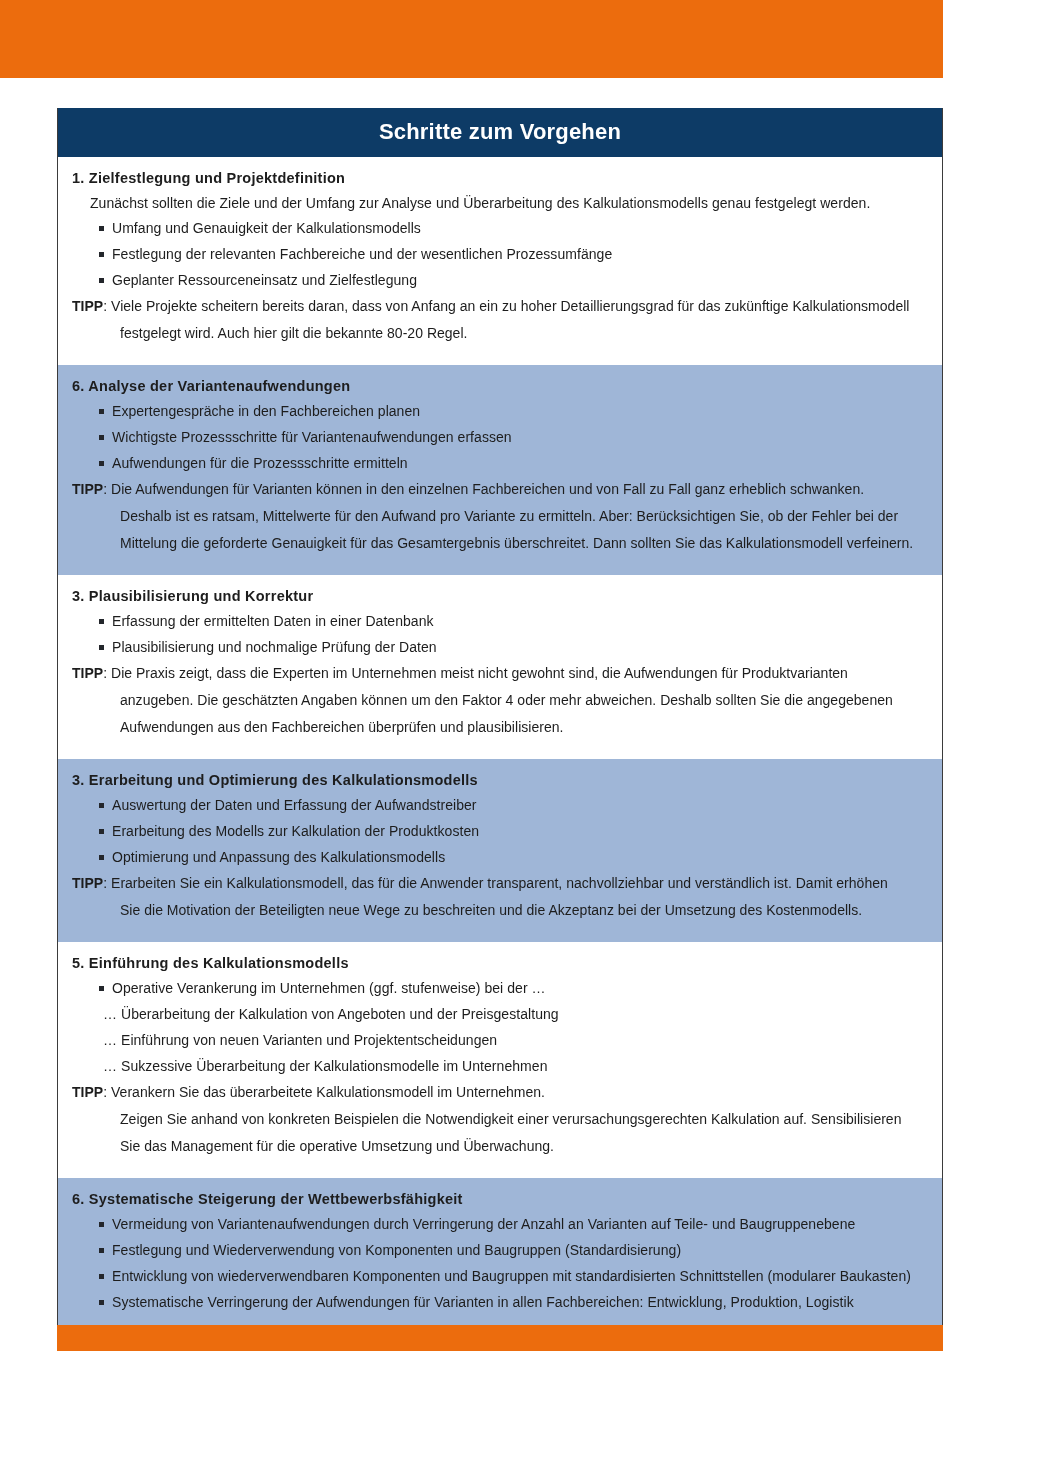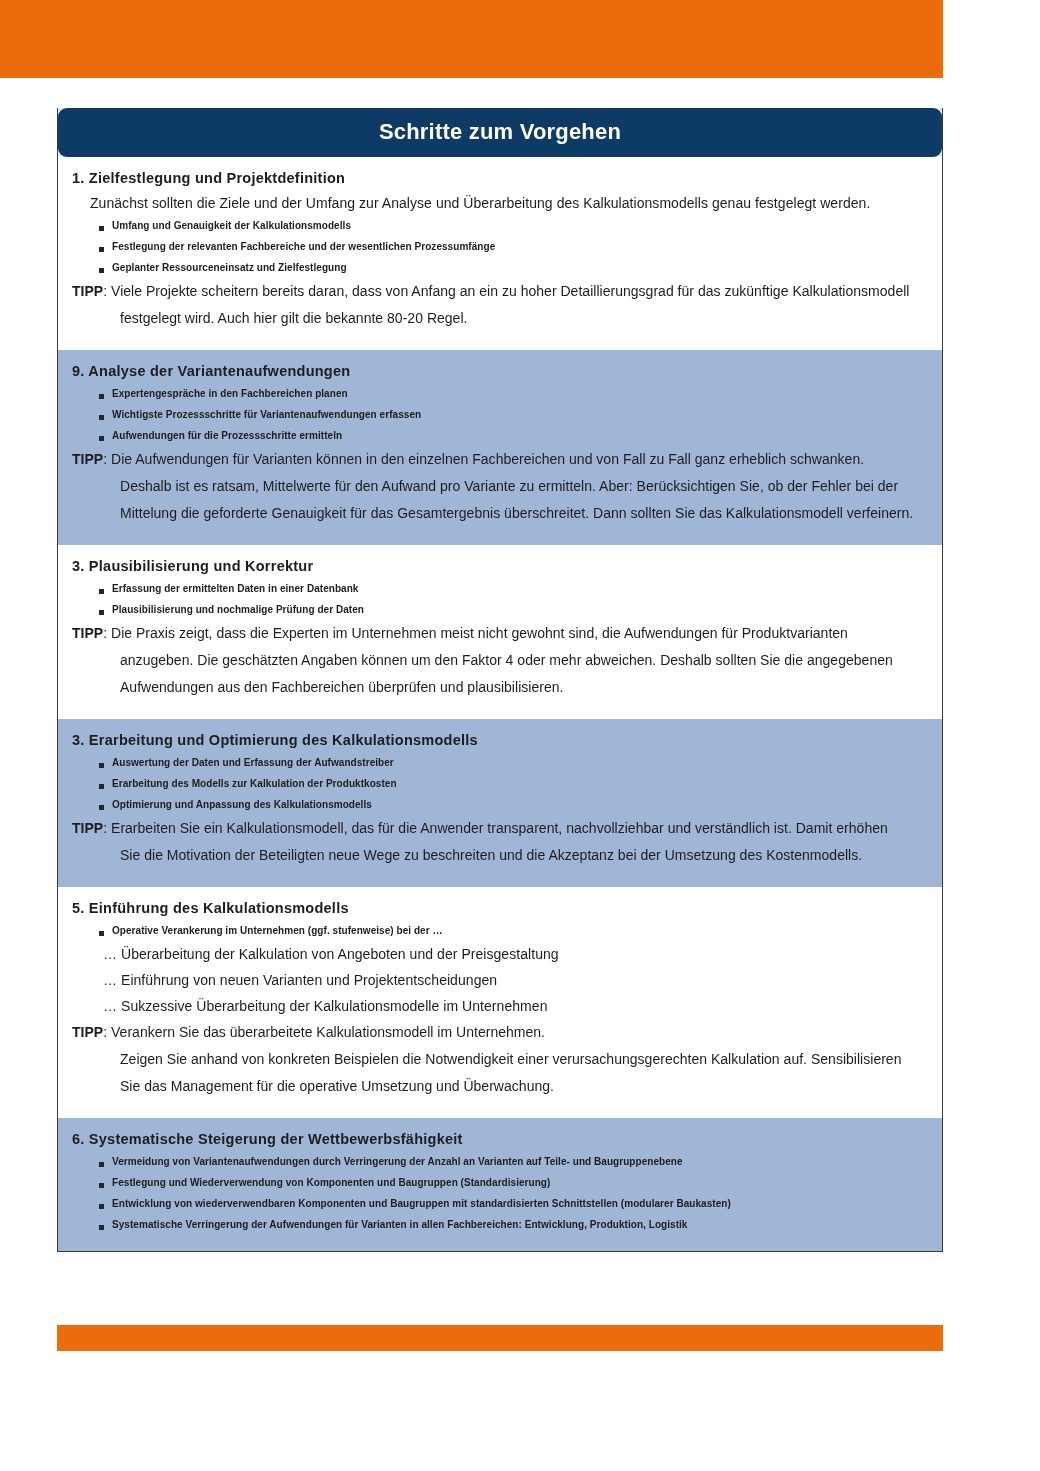--- a/index.html
+++ b/index.html
@@ -48,21 +48,20 @@
 
   .panel-header {
     background: #0d3b66;
     color: #ffffff;
     text-align: center;
     font-size: 22px;
     font-weight: bold;
     letter-spacing: 0.2px;
     padding: 11px 0 12px 0;
     box-sizing: border-box;
-    border-radius: 9px;
   }
 
   
   .section {
     padding: 9px 0 11px 0;
     box-sizing: border-box;
   }
   .section.light { background: #ffffff; }
   .section.dark  { background: #9fb6d7; }
 
@@ -77,25 +76,24 @@
   .intro-line {
     font-size: 14px;
     color: #1d1d1d;
     padding: 0 14px 9px 32px;
     letter-spacing: 0.05px;
   }
 
   .bullet-row {
     display: flex;
     align-items: flex-start;
-    font-size: 10px;
+    font-size: 14px;
     color: #1d1d1d;
     padding: 0 16px 10px 41px;
     letter-spacing: 0.05px;
-    font-weight: bold;
   }
   .bullet-mark {
     flex: 0 0 auto;
     width: 5px;
     height: 5px;
     background: #23262b;
     margin: 6px 8px 0 0;
   }
   .bullet-text { flex: 1 1 auto; }
 
@@ -140,21 +138,21 @@
         <div class="bullet-row">
           <span class="bullet-mark"></span>
           <span class="bullet-text">Geplanter Ressourceneinsatz und Zielfestlegung</span>
         </div>
         <div class="tipp-block">
           <div class="tipp-line"><span class="tipp-label">TIPP</span><span>: Viele Projekte scheitern bereits daran, dass von Anfang an ein zu hoher Detaillierungsgrad für das zukünftige Kalkulationsmodell</span></div>
           <div class="tipp-line indent">festgelegt wird.  Auch hier gilt die bekannte 80-20 Regel.</div>
         </div>
       </div>
       <div class="section dark">
-        <div class="section-title">9. Analyse der Variantenaufwendungen</div>
+        <div class="section-title">6. Analyse der Variantenaufwendungen</div>
         <div class="bullet-row">
           <span class="bullet-mark"></span>
           <span class="bullet-text">Expertengespräche in den Fachbereichen planen</span>
         </div>
         <div class="bullet-row">
           <span class="bullet-mark"></span>
           <span class="bullet-text">Wichtigste Prozessschritte für Variantenaufwendungen erfassen</span>
         </div>
         <div class="bullet-row">
           <span class="bullet-mark"></span>

